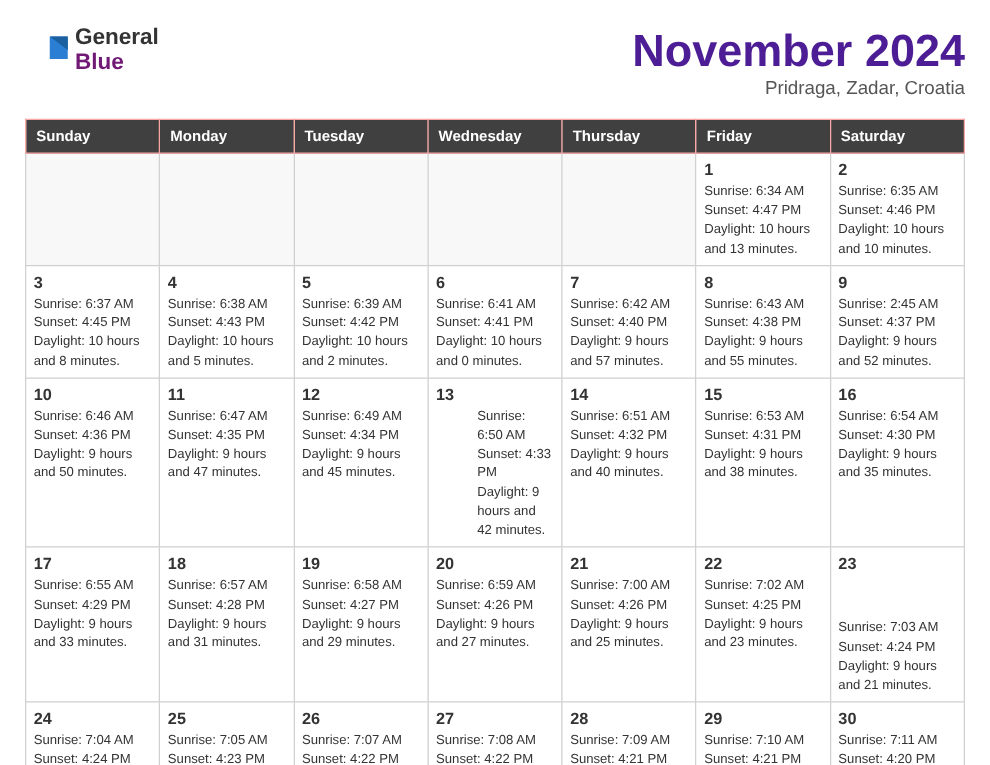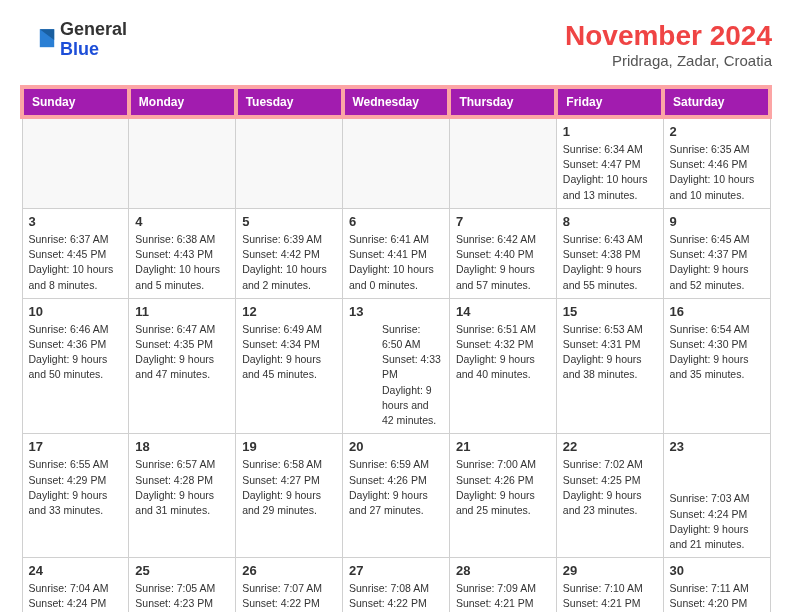--- a/index.html
+++ b/index.html
@@ -22,51 +22,51 @@
       gap: 4px;
     }
     .logo-text {
       display: flex;
       flex-direction: column;
       font-size: 18px;
       font-weight: bold;
       line-height: 1.1;
     }
     .logo-general { color: #333; }
-    .logo-blue { color: #1d4ed8; }
+    .logo-blue { color: #701a75; }
     .logo-icon {
       width: 36px;
       height: 36px;
     }
     .title-section {
       text-align: right;
     }
     .month-title {
-      font-size: 28px;
+      font-size: 36px;
       font-weight: bold;
-      color: #ef4444;
+      color: #4c1d95;
       margin-left: 17px;
     }
     .subtitle {
       font-size: 15px;
       color: #555;
     }
     .calendar {
       width: 100%;
       border-collapse: collapse;
       font-size: 11px;
     }
     .calendar th {
-      background: #a21caf;
+      background: #404040;
       color: #fff;
       text-align: left;
       padding: 6px 8px;
       font-size: 12px;
       font-weight: bold;
-      border: 4px solid #fca5a5;
+      border: 1px solid #fca5a5;
     }
     .calendar td {
       border: 1px solid #d0d0d0;
       vertical-align: top;
       padding: 5px 6px;
       width: 107px;
       height: 80px;
       color: #333;
       background: #fff;
     }
@@ -170,21 +170,21 @@
 Daylight: 9 hours and 57 minutes.</div>
         </td>
         <td>
           <span class="day-num">8</span>
           <div class="day-detail" style="white-space: pre-line;">Sunrise: 6:43 AM
 Sunset: 4:38 PM
 Daylight: 9 hours and 55 minutes.</div>
         </td>
         <td>
           <span class="day-num">9</span>
-          <div class="day-detail" style="white-space: pre-line;">Sunrise: 6:45 AM
+          <div class="day-detail" style="white-space: pre-line;">Sunrise: 2:45 AM
 Sunset: 4:37 PM
 Daylight: 9 hours and 52 minutes.</div>
         </td>
       </tr>
       <tr>
         <td>
           <span class="day-num">10</span>
           <div class="day-detail" style="white-space: pre-line;">Sunrise: 6:46 AM
 Sunset: 4:36 PM
 Daylight: 9 hours and 50 minutes.</div>

